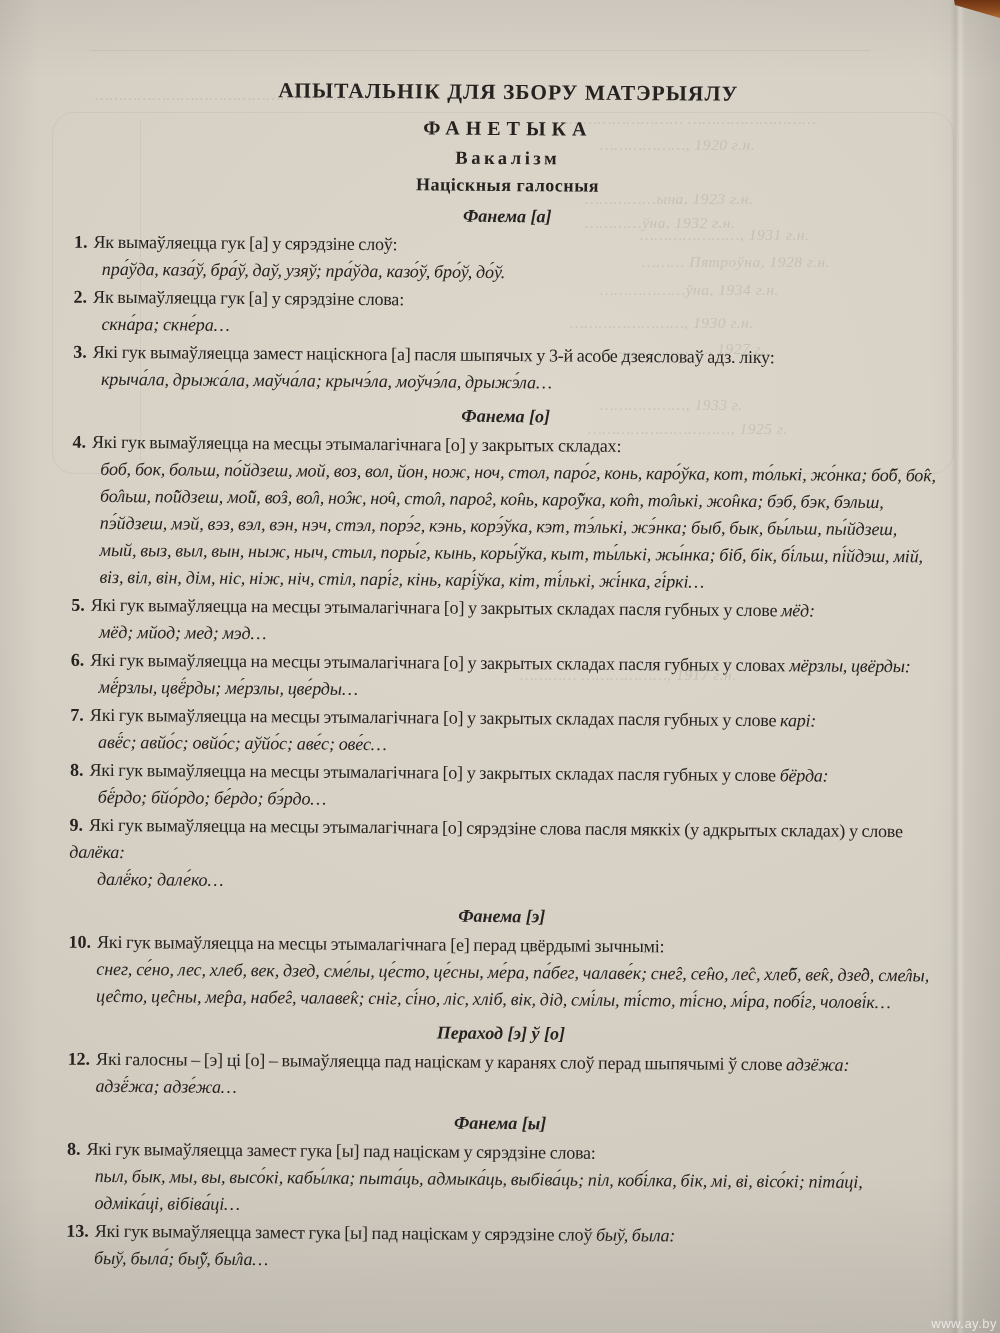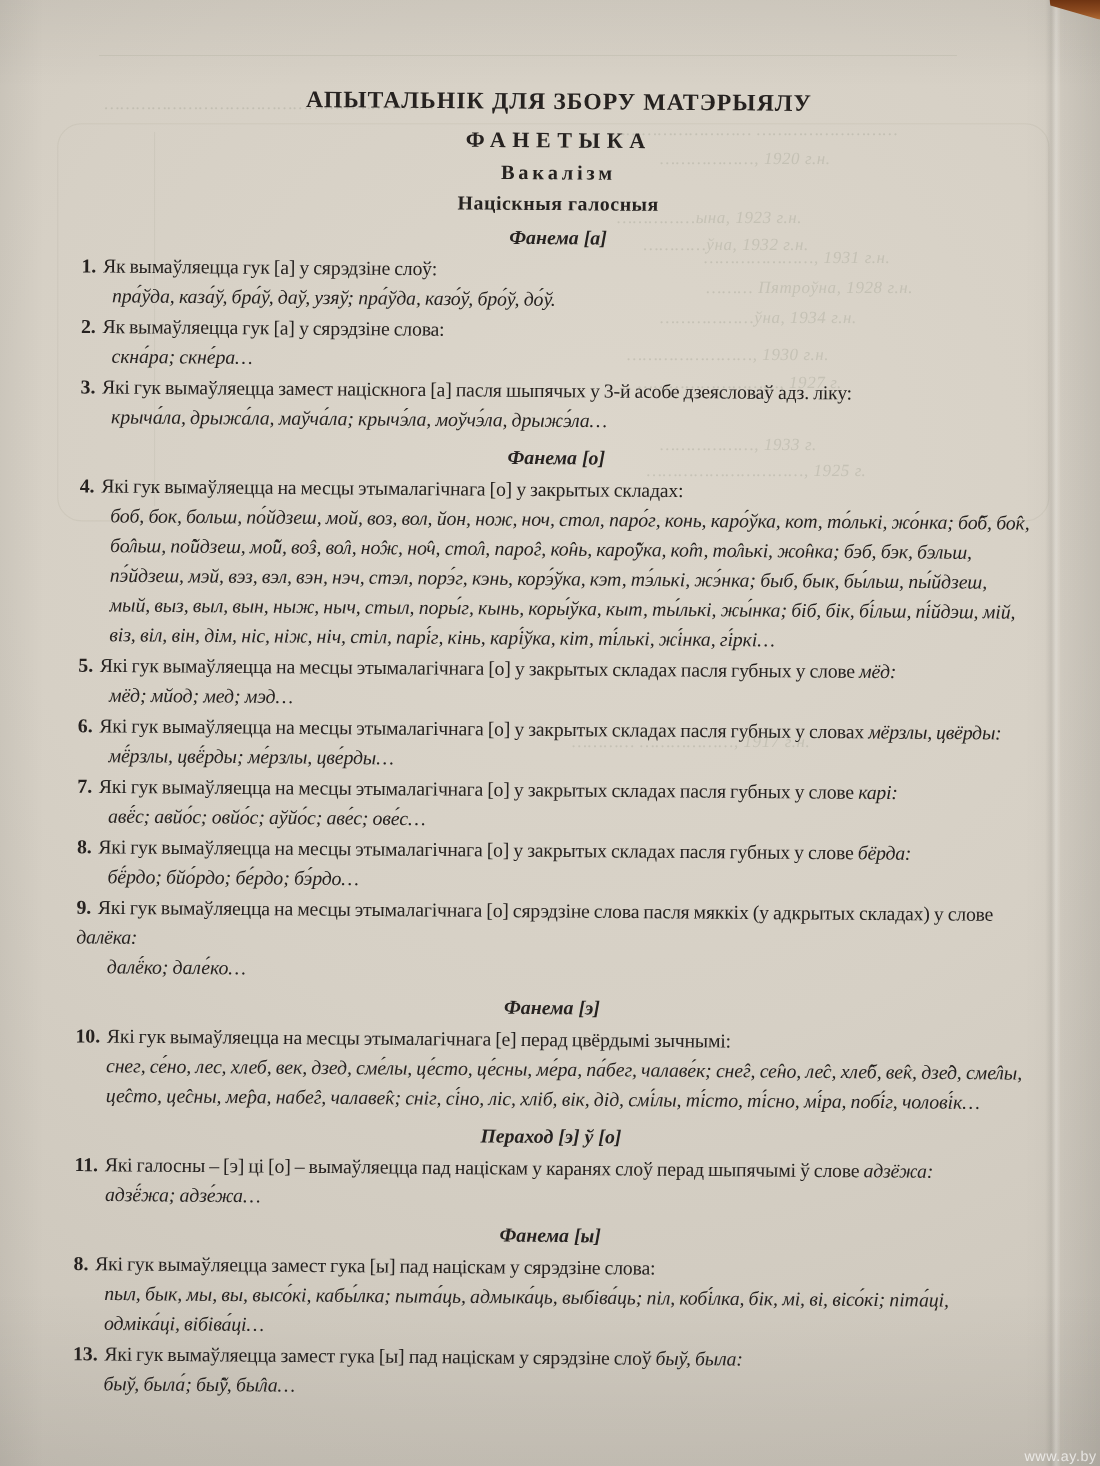--- a/index.html
+++ b/index.html
@@ -75,21 +75,21 @@
 
   <div class="ghost-layer">
     <div class="ghost-hline"></div>
     <div class="ghost-box"></div>
     <div class="ghost-vline"></div>
 
   <div class="ghost" style="left: 95px; top: 86px;">………………………………………………………</div>
       <div class="ghost" style="left: 555px; top: 110px;">……………………… ………………………</div>
       <div class="ghost" style="left: 600px; top: 136px;">………………, 1920 г.н.</div>
       <div class="ghost" style="left: 585px; top: 166px; margin-top: 48px;">…………ўна, 1932 г.н.</div>
-      <div class="ghost" style="left: 561px; top: 190px;">……………ына, 1923 г.н.</div>
+      <div class="ghost" style="left: 585px; top: 190px;">……………ына, 1923 г.н.</div>
       <div class="ghost" style="left: 640px; top: 226px;">…………………, 1931 г.н.</div>
       <div class="ghost" style="left: 615px; top: 253px; margin-left: 27px;">……… Пятроўна, 1928 г.н.</div>
       <div class="ghost" style="left: 600px; top: 281px;">………………ўна, 1934 г.н.</div>
       <div class="ghost" style="left: 570px; top: 314px;">……………………, 1930 г.н.</div>
       <div class="ghost" style="left: 580px; top: 340px;">………………………, 1927 г.</div>
       <div class="ghost" style="left: 600px; top: 396px;">………………, 1933 г.</div>
       <div class="ghost" style="left: 588px; top: 420px; text-align: right;">…………………………, 1925 г.</div>
       <div class="ghost" style="left: 520px; top: 666px;">………… ………………, 1917 г.н.</div>
     </div>
 
@@ -106,21 +106,21 @@
       <div class="h h-phoneme">Фанема [о]</div>
       <div class="item"><span class="num">4.</span><span class="q"><span>Які гук вымаўляецца на месцы этымалагічнага [о] у закрытых складах:</span></span><div class="ex">боб, бок, больш, по́йдзеш, мой, воз, вол, йон, нож, ноч, стол, паро́г, конь, каро́ўка, кот, то́лькі, жо́нка; бо̂б, бо̂к, бо̂льш, по̂йдзеш, мо̂й, во̂з, во̂л, но̂ж, но̂ч, сто̂л, паро̂г, ко̂нь, каро̂ўка, ко̂т, то̂лькі, жо̂нка; бэб, бэк, бэльш, пэ́йдзеш, мэй, вэз, вэл, вэн, нэч, стэл, порэ́г, кэнь, корэ́ўка, кэт, тэ́лькі, жэ́нка; быб, бык, бы́льш, пы́йдзеш, мый, выз, выл, вын, ныж, ныч, стыл, поры́г, кынь, коры́ўка, кыт, ты́лькі, жы́нка; біб, бік, бі́льш, пі́йдэш, мій, віз, віл, він, дім, ніс, ніж, ніч, стіл, парі́г, кінь, карі́ўка, кіт, ті́лькі, жі́нка, гі́ркі…</div></div>
       <div class="item"><span class="num">5.</span><span class="q"><span>Які гук вымаўляецца на месцы этымалагічнага [о] у закрытых складах пасля губных у слове </span><span class="it">мёд:</span></span><div class="ex">мёд; мйод; мед; мэд…</div></div>
       <div class="item"><span class="num">6.</span><span class="q"><span>Які гук вымаўляецца на месцы этымалагічнага [о] у закрытых складах пасля губных у словах </span><span class="it">мёрзлы, цвёрды:</span></span><div class="ex">мё́рзлы, цвё́рды; ме́рзлы, цве́рды…</div></div>
       <div class="item"><span class="num">7.</span><span class="q"><span>Які гук вымаўляецца на месцы этымалагічнага [о] у закрытых складах пасля губных у слове </span><span class="it">карі:</span></span><div class="ex">авё́с; авйо́с; овйо́с; аўйо́с; аве́с; ове́с…</div></div>
       <div class="item"><span class="num">8.</span><span class="q"><span>Які гук вымаўляецца на месцы этымалагічнага [о] у закрытых складах пасля губных у слове </span><span class="it">бёрда:</span></span><div class="ex">бё́рдо; бйо́рдо; бе́рдо; бэ́рдо…</div></div>
       <div class="item"><span class="num">9.</span><span class="q"><span>Які гук вымаўляецца на месцы этымалагічнага [о] сярэдзіне слова пасля мяккіх (у адкрытых складах) у слове </span><span class="it">далёка:</span></span><div class="ex">далё́ко; дале́ко…</div></div>
       <div class="h h-phoneme">Фанема [э]</div>
       <div class="item"><span class="num">10.</span><span class="q"><span>Які гук вымаўляецца на месцы этымалагічнага [е] перад цвёрдымі зычнымі:</span></span><div class="ex">снег, се́но, лес, хлеб, век, дзед, сме́лы, це́сто, це́сны, ме́ра, па́бег, чалаве́к; сне̂г, се̂но, ле̂с, хле̂б, ве̂к, дзе̂д, сме̂лы, це̂сто, це̂сны, ме̂ра, набе̂г, чалаве̂к; сніг, сі́но, ліс, хліб, вік, дід, смі́лы, ті́сто, ті́сно, мі́ра, побі́г, чолові́к…</div></div>
       <div class="h h-phoneme">Пераход [э] ў [о]</div>
-      <div class="item"><span class="num">11.</span><span class="q"><span>Які галосны – [э] ці [о] – вымаўляецца пад націскам у каранях слоў перад шыпячымі ў слове </span><span class="it">адзёжа:</span></span><div class="ex">адзё́жа; адзе́жа…</div></div>
+      <div class="item"><span class="num">12.</span><span class="q"><span>Які галосны – [э] ці [о] – вымаўляецца пад націскам у каранях слоў перад шыпячымі ў слове </span><span class="it">адзёжа:</span></span><div class="ex">адзё́жа; адзе́жа…</div></div>
       <div class="h h-phoneme">Фанема [ы]</div>
       <div class="item"><span class="num">8.</span><span class="q"><span>Які гук вымаўляецца замест гука [ы] пад націскам у сярэдзіне слова:</span></span><div class="ex">пыл, бык, мы, вы, высо́кі, кабы́лка; пыта́ць, адмыка́ць, выбіва́ць; піл, кобі́лка, бік, мі, ві, вісо́кі; піта́ці, одміка́ці, вібіва́ці…</div></div>
       <div class="item"><span class="num">13.</span><span class="q"><span>Які гук вымаўляецца замест гука [ы] пад націскам у сярэдзіне слоў </span><span class="it">быў, была:</span></span><div class="ex">быў, была́; бы̂ў, бы̂ла…</div></div>
     </div>
 
   <div class="fold"></div>
   <div class="edge-strip"></div>
   <div class="wood-wedge"></div>
 
   <div class="watermark">www.ay.by</div>

